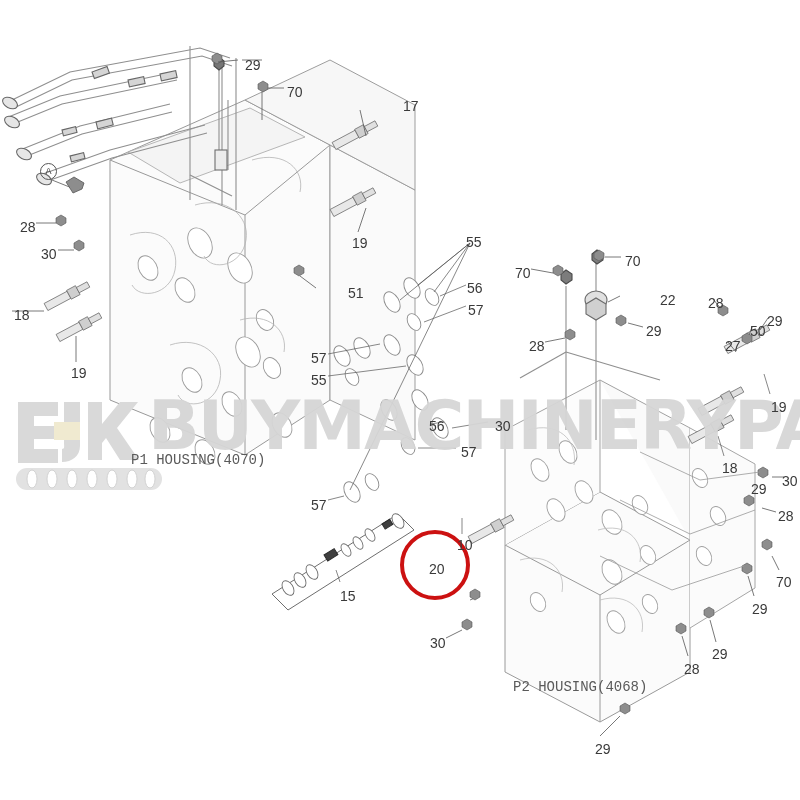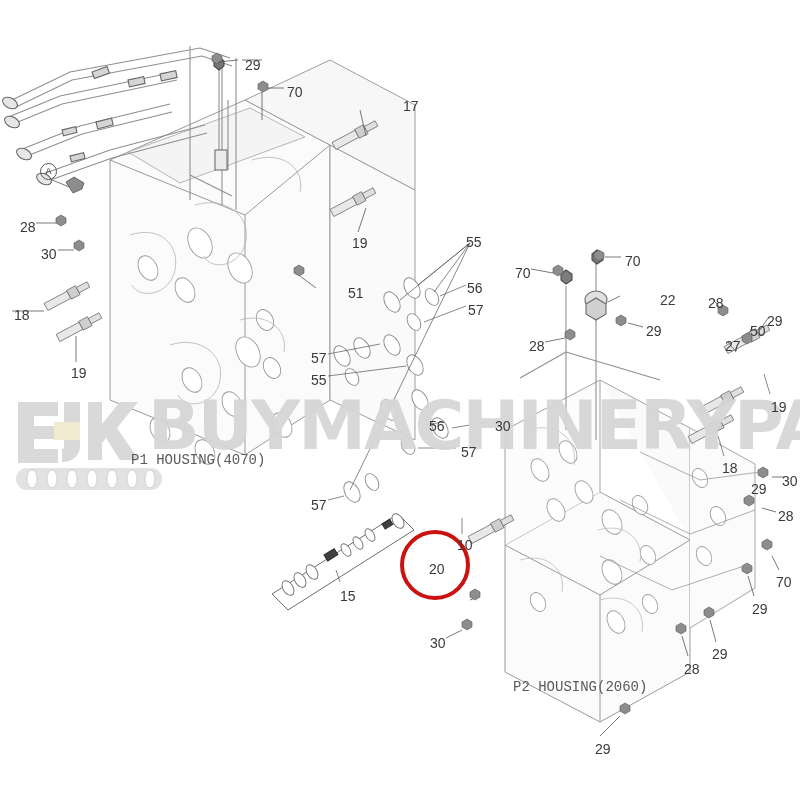--- a/index.html
+++ b/index.html
@@ -453,17 +453,17 @@
       <div class="pn" style="left: 722px; top: 460px;">18</div>
       <div class="pn" style="left: 751px; top: 481px;">29</div>
       <div class="pn" style="left: 778px; top: 508px;">28</div>
       <div class="pn" style="left: 782px; top: 473px;">30</div>
       <div class="pn" style="left: 776px; top: 574px;">70</div>
       <div class="pn" style="left: 752px; top: 601px;">29</div>
       <div class="pn" style="left: 712px; top: 646px;">29</div>
       <div class="pn" style="left: 684px; top: 661px;">28</div>
       <div class="pn" style="left: 595px; top: 741px;">29</div>
       <div class="housing-label" style="left: 131px; top: 452px;">P1 HOUSING(4070)</div>
-      <div class="housing-label" style="left: 513px; top: 679px;">P2 HOUSING(2060)</div>
+      <div class="housing-label" style="left: 513px; top: 679px;">P2 HOUSING(4068)</div>
       <div class="circ-a" style="left: 40px; top: 163px;">A</div>
     </div>
 
 </div>
 
 </body></html>

